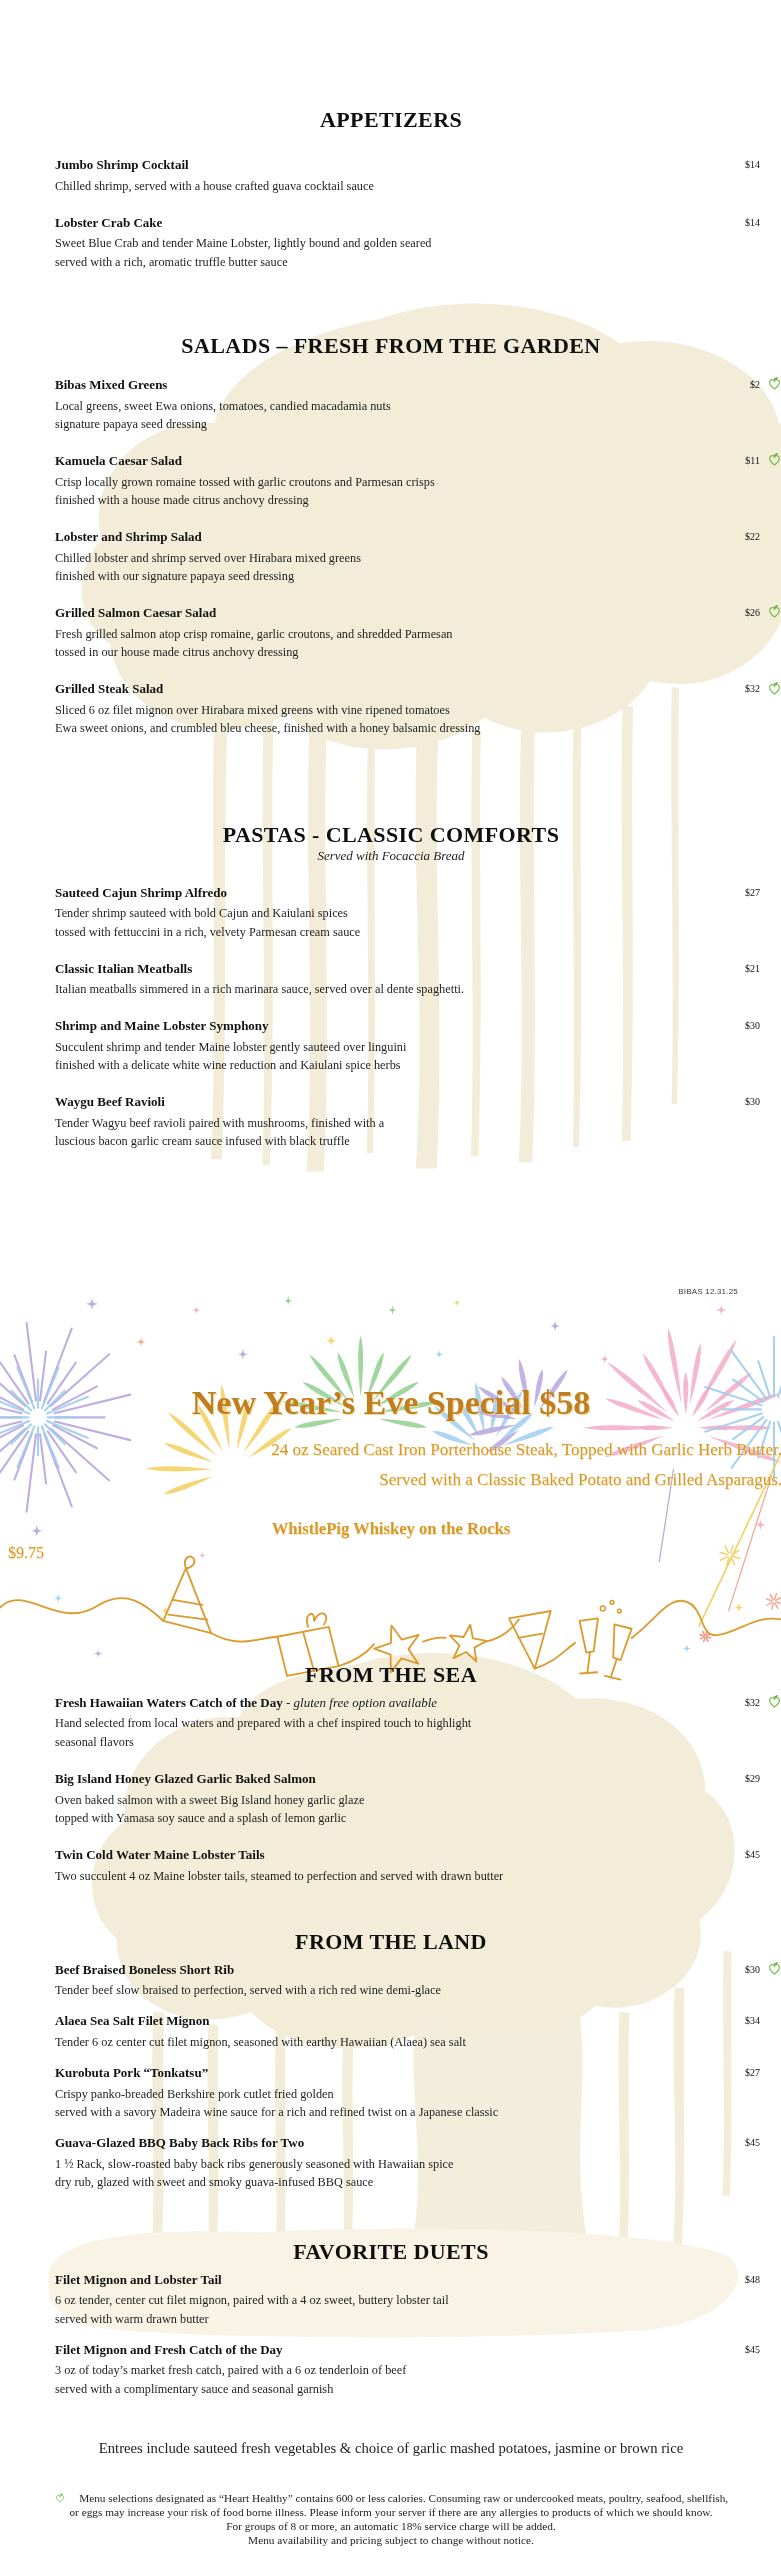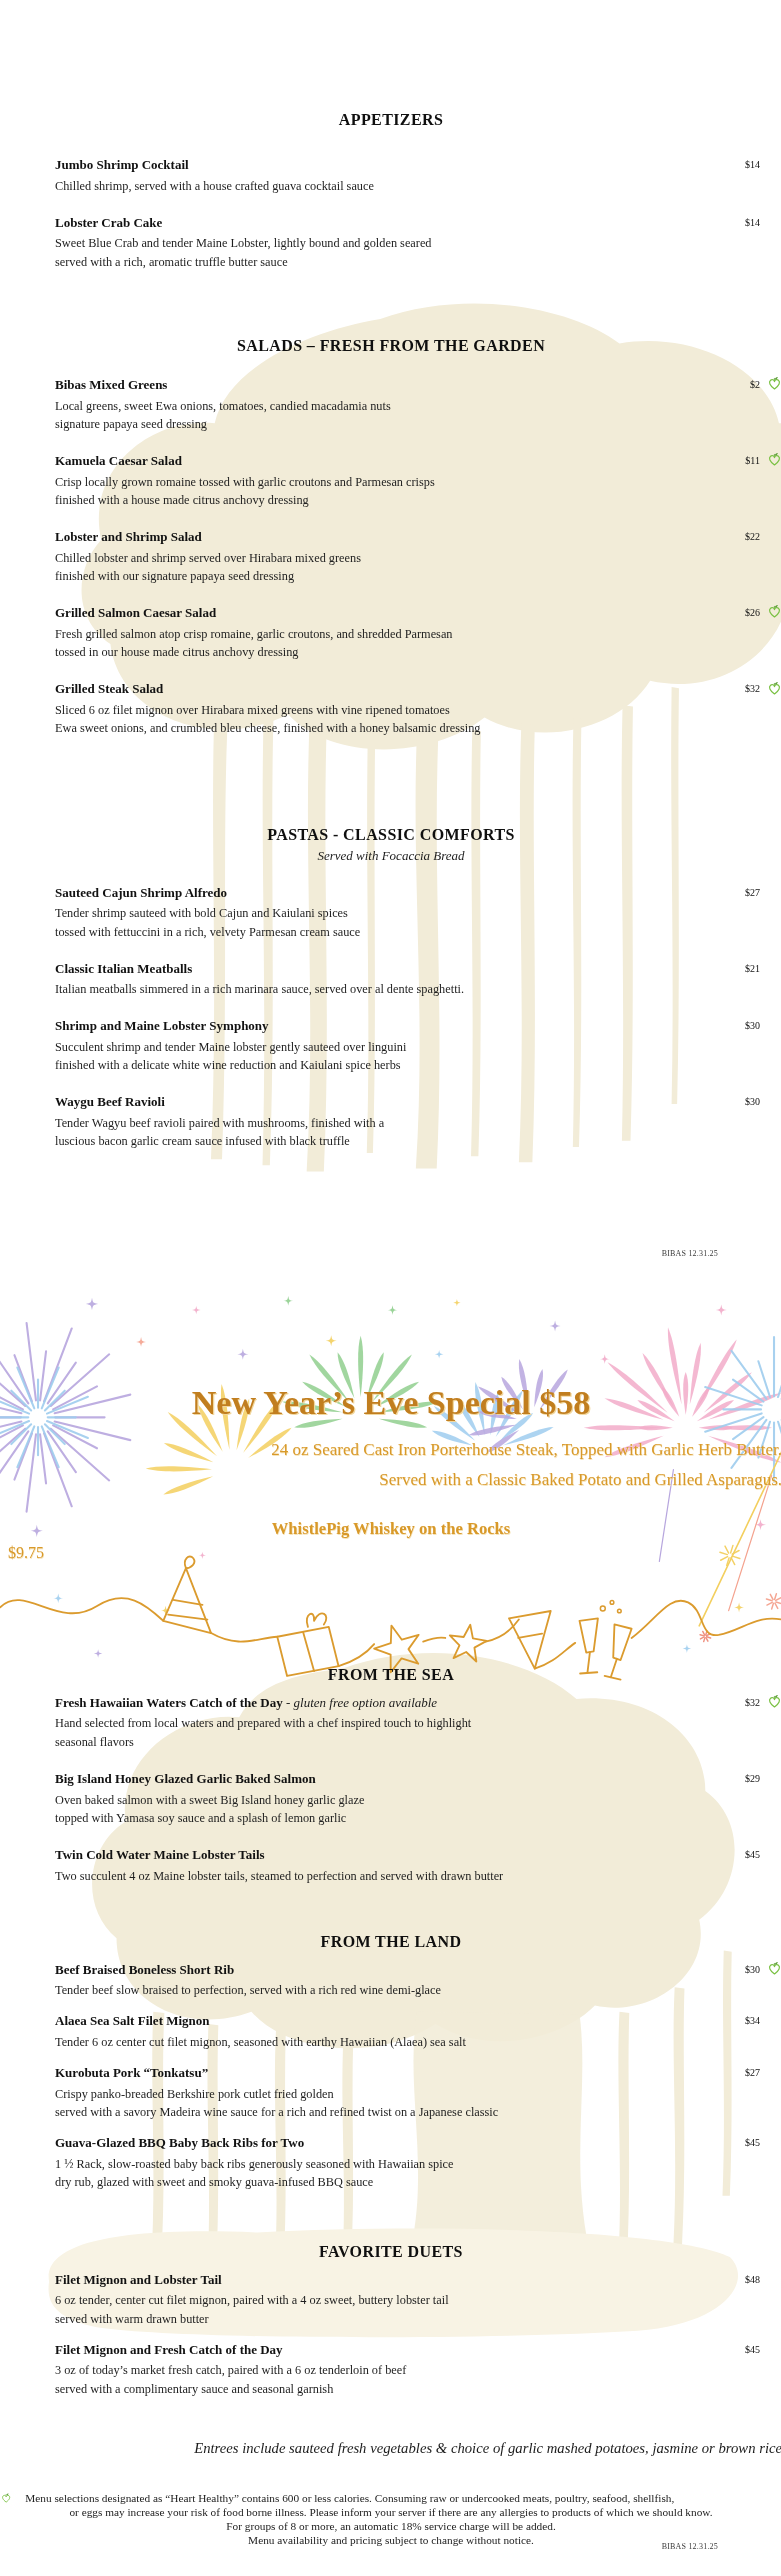--- a/index.html
+++ b/index.html
@@ -2,21 +2,21 @@
 <html style="--gold-title: #c17e1f; --gold-text: #d8992a;font-size:9.8px"><head>
 <meta charset="utf-8">
 <style>
   html,body{margin:0;padding:0;background:#ffffff;}
   #page{position:relative;width:782px;height:2576px;background:#fff;overflow:hidden;
         font-family:"Liberation Serif",serif;color:#161616;}
   svg{display:block}
   .art{position:absolute;left:0;z-index:0;pointer-events:none;}
   .art-mid{z-index:1;}
   .menu-section{position:absolute;left:0;width:100%;z-index:2;}
-  .sec-header{margin:0;font-size:16px;line-height:20px;font-weight:700;letter-spacing:0.4px;
+  .sec-header{margin:0;font-size:22px;line-height:20px;font-weight:700;letter-spacing:0.4px;
               text-align:center;color:#0f0f0f;}
   .sec-sub{margin:2.5px 0 0;font-size:13px;line-height:16px;font-style:italic;text-align:center;color:#1c1c1c;}
   .items{padding-left:55px;padding-right:22px;position:relative;}
   .gap-xl{padding-top:27px}.gap-lg{padding-top:21px}.gap-sm{padding-top:9.8px}
   .item{position:relative;margin-bottom:19.6px;}
   .tight .item{margin-bottom:13.5px;}
   .item-head{position:relative;font-size:13px;line-height:16.6px;margin-bottom:3.1px;padding-right:80px;}
   .item-name{font-weight:700;color:#121212;}
   .item-note{font-style:italic;color:#1c1c1c;}
   .item-price{position:absolute;right:0px;top:0;font-size:10px;color:#121212;}
@@ -31,29 +31,29 @@
              text-shadow:1.2px 1.2px 0 #f1d79e;}
   .nye-line1{position:absolute;top:177px;left:0;width:100%;text-align:right;
              font-size:17px;color:var(--gold-text,#d8992a);text-shadow:0.6px 0.6px 0 #f6e3b7;}
   .nye-line2{position:absolute;top:207px;left:0;width:100%;text-align:right;
              font-size:17px;color:var(--gold-text,#d8992a);text-shadow:0.6px 0.6px 0 #f6e3b7;}
   .nye-drink{position:absolute;top:256px;left:0;width:100%;text-align:center;font-weight:700;
              font-size:16.6px;color:var(--gold-text,#d8992a);text-shadow:0.6px 0.6px 0 #f6e3b7;}
   .nye-drink-price{position:absolute;top:281px;left:8px;width:100%;text-align:left;
              font-size:16px;color:var(--gold-text,#d8992a);text-shadow:0.6px 0.6px 0 #f6e3b7;}
 
-  .doc-code{position:absolute;right:64px;z-index:3;font-family:Liberation Serif, serif;
-            font-size:8px;color:#3a3a3a;letter-spacing:0.2px;}
+  .doc-code{position:absolute;right:44px;z-index:3;font-family:Liberation Sans, sans-serif;
+            font-size:8px;color:#3a3a3a;letter-spacing:0.2px;margin-top:38px;}
   #code-top{top:1249px;} #code-bottom{top:2542px;}
 
-  .entrees-note{position:absolute;top:2440px;left:0;width:100%;z-index:2;text-align:right;
-                font-size:14.7px;font-style:italic;color:#1c1c1c;}
+  .entrees-note{position:absolute;top:2440px;left:0;width:100%;z-index:2;text-align:center;
+                font-size:14.7px;color:#1c1c1c;}
   #disclaimer{position:absolute;top:2491px;left:0;width:100%;z-index:2;text-align:center;
               font-size:11.3px;line-height:14px;color:#222;}
-  #disclaimer .line1{display:flex;align-items:center;gap:13px;}
+  #disclaimer .line1{display:flex;justify-content:center;align-items:center;gap:13px;}
   #disclaimer .foot-heart{width:12.3px;height:12.3px;flex:0 0 auto;}
   #disclaimer .foot-heart svg{width:12.3px;height:12.3px;}
 </style>
 </head>
 <body>
 
 <div id="page">
 
   <svg class="art" style="top:0;" width="782" height="2576" viewBox="0 0 1275 4200">
     <g fill="#f2ecd8">

